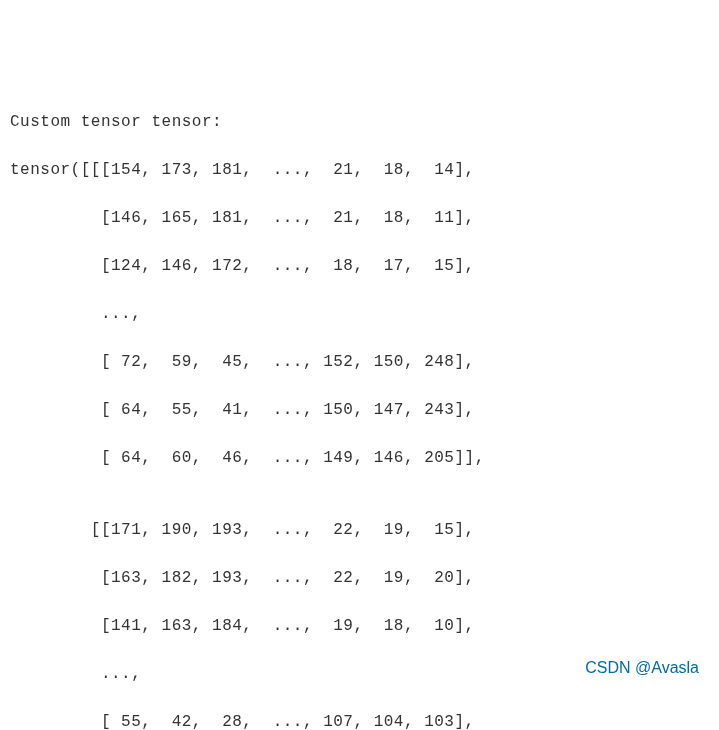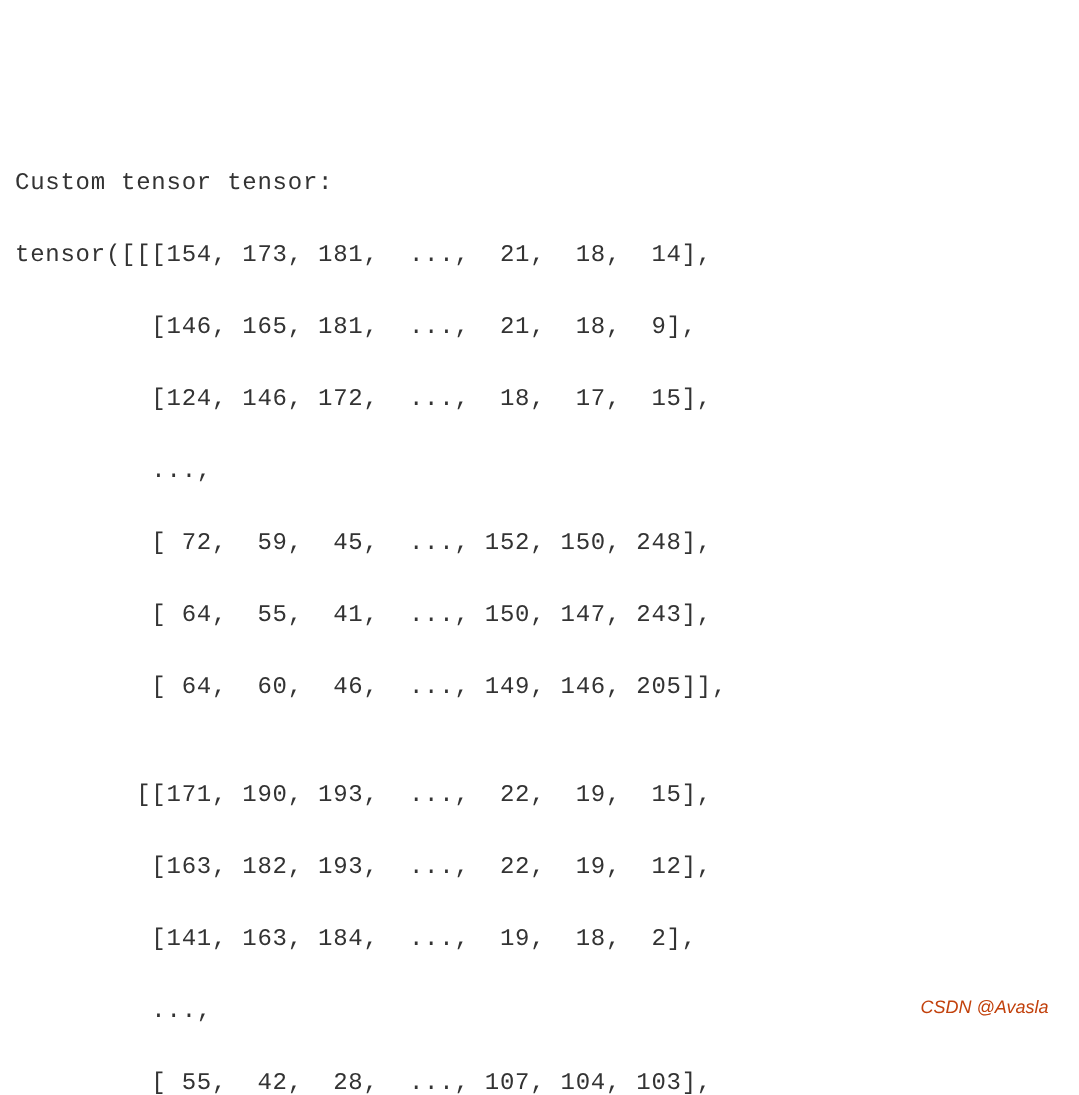--- a/index.html
+++ b/index.html
@@ -17,45 +17,44 @@
       white-space: pre;
       letter-spacing: 0.5px;
     }
     .line {
       display: block;
     }
     .watermark {
       position: fixed;
       bottom: 50px;
       right: 20px;
-      color: #c2410c;
-      font-size: 12px;
+      color: #0369a1;
+      font-size: 16px;
       letter-spacing: 0;
       font-family: sans-serif;
       white-space: nowrap;
-      font-style: italic;
     }
   </style>
 </head>
 <body>
 
 
 
 <span class="line">Custom tensor tensor:</span>
 <span class="line">tensor([[[154, 173, 181,  ...,  21,  18,  14],</span>
-<span class="line">         [146, 165, 181,  ...,  21,  18,  9],</span>
+<span class="line">         [146, 165, 181,  ...,  21,  18,  11],</span>
 <span class="line">         [124, 146, 172,  ...,  18,  17,  15],</span>
 <span class="line">         ...,</span>
 <span class="line">         [ 72,  59,  45,  ..., 152, 150, 248],</span>
 <span class="line">         [ 64,  55,  41,  ..., 150, 147, 243],</span>
 <span class="line">         [ 64,  60,  46,  ..., 149, 146, 205]],</span>
 <span class="line"></span>
 <span class="line">        [[171, 190, 193,  ...,  22,  19,  15],</span>
-<span class="line">         [163, 182, 193,  ...,  22,  19,  12],</span>
-<span class="line">         [141, 163, 184,  ...,  19,  18,  2],</span>
+<span class="line">         [163, 182, 193,  ...,  22,  19,  20],</span>
+<span class="line">         [141, 163, 184,  ...,  19,  18,  10],</span>
 <span class="line">         ...,</span>
 <span class="line">         [ 55,  42,  28,  ..., 107, 104, 103],</span>
 
 
 <span class="line"></span>
 
 
 
 
 

